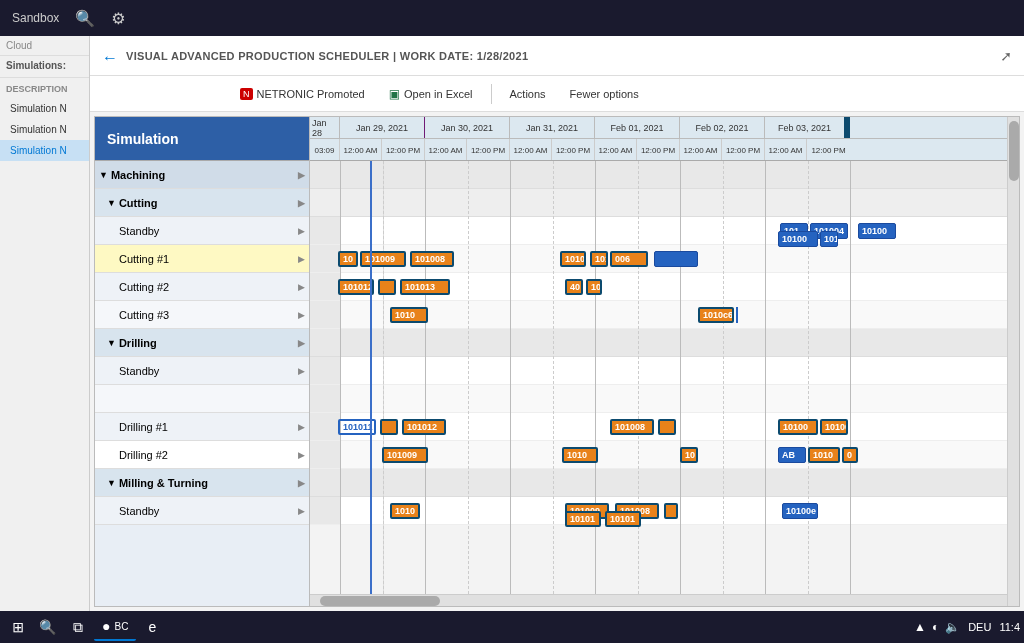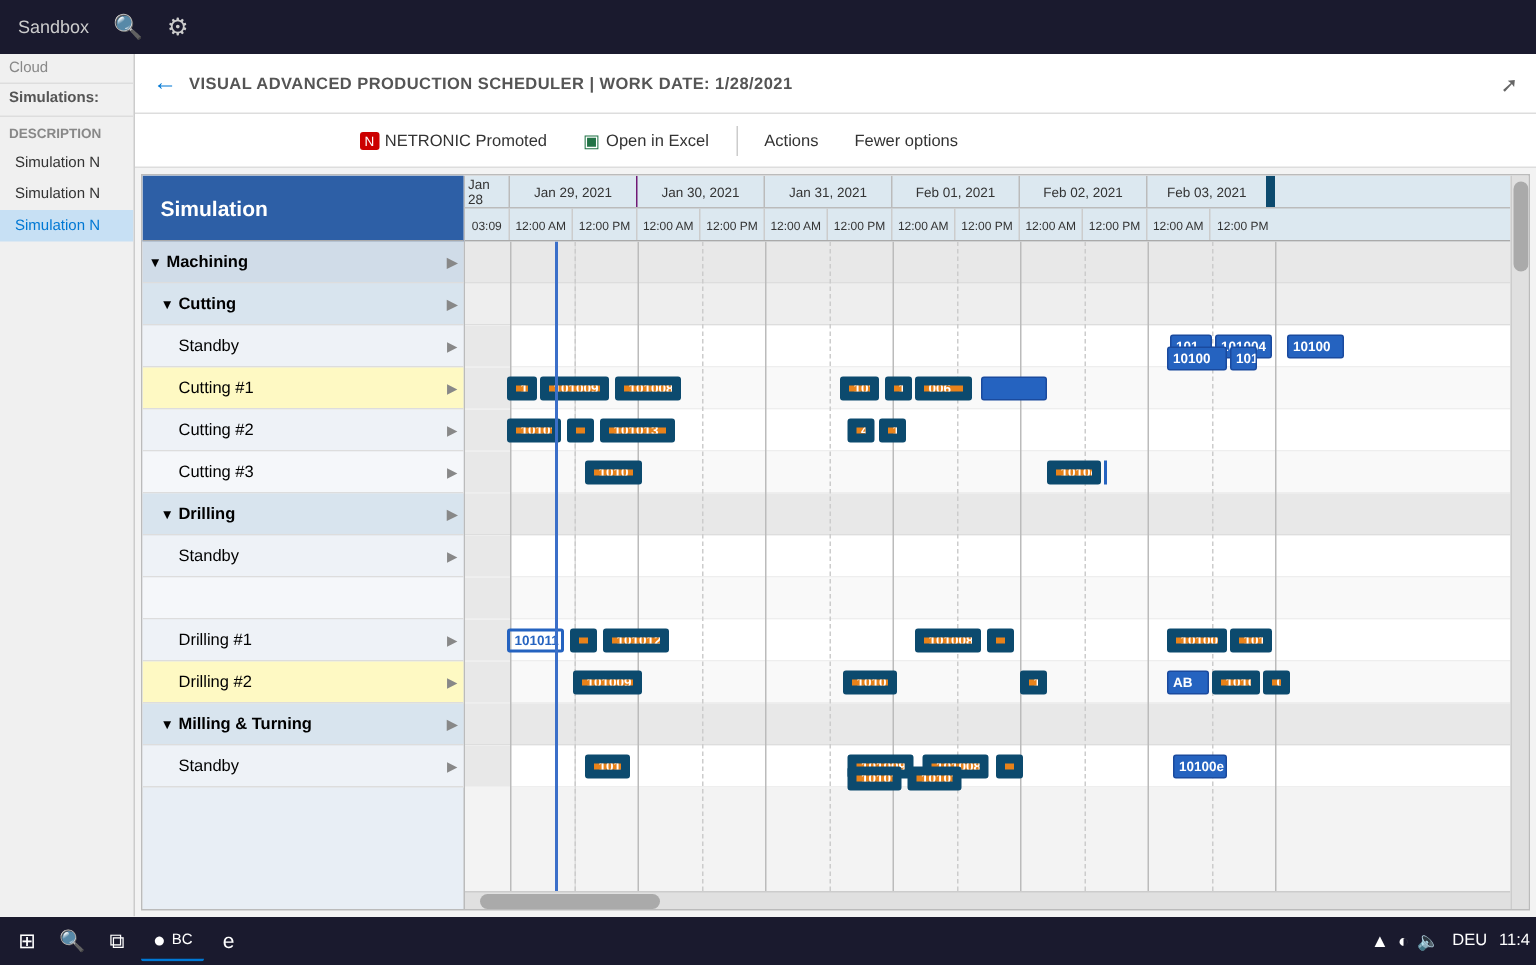--- a/index.html
+++ b/index.html
@@ -75,21 +75,21 @@
       font-size: 9px;
       color: #fff;
       display: flex;
       align-items: center;
       padding: 0 3px;
       overflow: hidden;
       white-space: nowrap;
       font-weight: 600;
       z-index: 3;
     }
-    .bar-orange { background: #e8821a; border: 6px solid #0c4a6e; }
+    .bar-orange { background: #e8821a; border: 2px solid #0c4a6e; }
     .bar-blue { background: #2563c0; border: 1px solid #1a4a9e; }
     .bar-blue-outline { background: transparent; border: 2px solid #2563c0; color: #2563c0; }
 
     
     .taskbar {
       position: fixed;
       bottom: 0;
       left: 0;
       right: 0;
       height: 32px;
@@ -217,21 +217,21 @@
           <span style="margin-left:auto; font-size:9px; color:#888;">▶</span>
         </div>
 
         <div style="height:28px; display:flex; align-items:center; padding:0 4px 0 24px; border-bottom:1px solid #ddd; background:#f5f7fa; font-size:11px; flex-shrink:0;"></div>
 
         <div style="height:28px; display:flex; align-items:center; padding:0 4px 0 24px; border-bottom:1px solid #ddd; background:#eef2f7; font-size:11px; flex-shrink:0;">
           <span>Drilling #1</span>
           <span style="margin-left:auto; font-size:9px; color:#888;">▶</span>
         </div>
 
-        <div style="height:28px; display:flex; align-items:center; padding:0 4px 0 24px; border-bottom:1px solid #ddd; background:#fef9c3; font-size:11px; flex-shrink:0;">
+        <div style="height:28px; display:flex; align-items:center; padding:0 4px 0 24px; border-bottom:1px solid #ddd; background:#ffffff; font-size:11px; flex-shrink:0;">
           <span>Drilling #2</span>
           <span style="margin-left:auto; font-size:9px; color:#888;">▶</span>
         </div>
 
         <div style="height:28px; display:flex; align-items:center; padding:0 4px 0 12px; border-bottom:1px solid #ddd; background:#d8e4ee; font-weight:600; font-size:11px; flex-shrink:0;">
           <span style="margin-right:3px; font-size:9px;">▼</span>
           <span>Milling &amp; Turning</span>
           <span style="margin-left:auto; font-size:9px; color:#888;">▶</span>
         </div>
 

